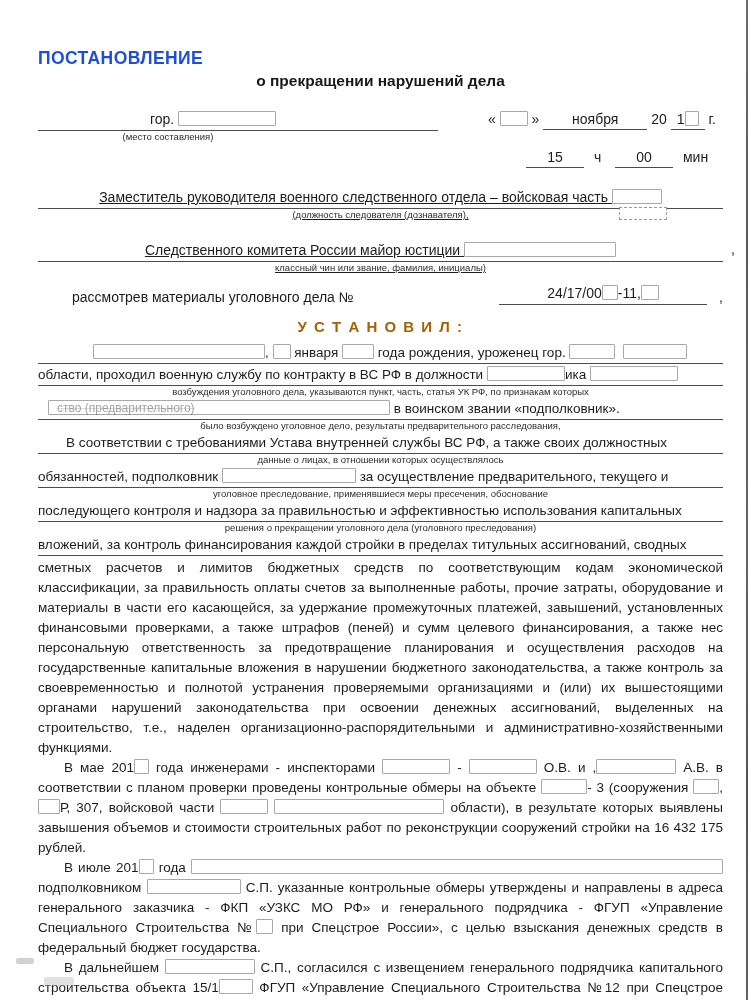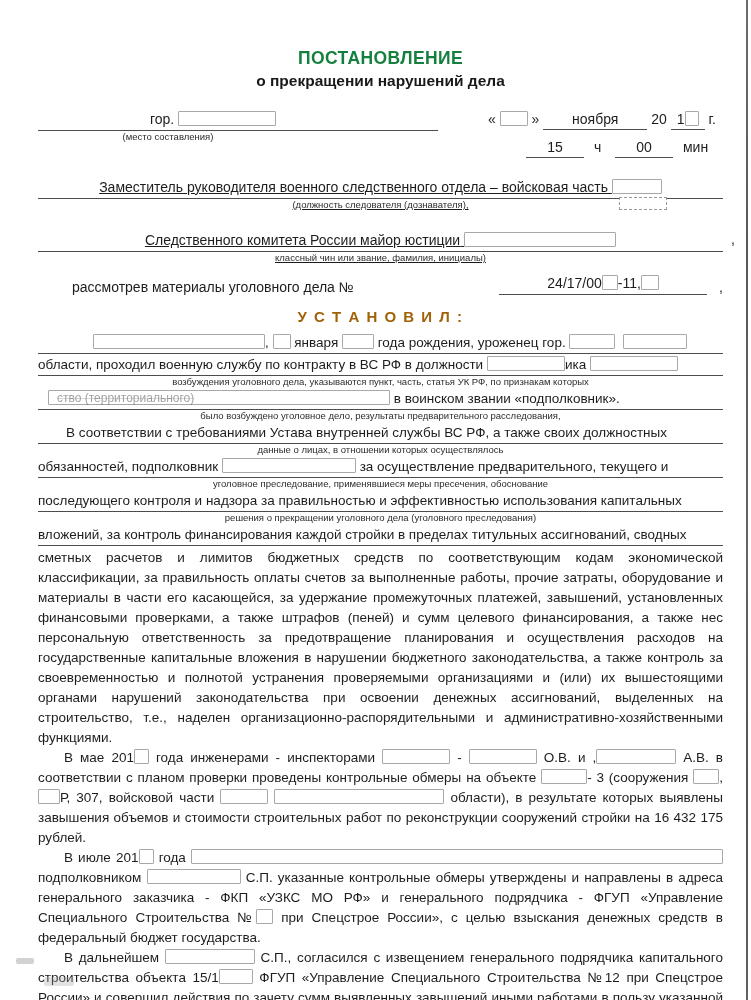--- a/index.html
+++ b/index.html
@@ -1,31 +1,31 @@
 <!DOCTYPE html>
 <html><head>
 <meta charset="utf-8">
 <style>
   html,body{margin:0;padding:0;background:#ffffff;}
   .page{position:relative;width:751px;height:1000px;background:#fff;overflow:hidden;
         font-family:"Liberation Sans",sans-serif;color:#1d1d1d;
         -webkit-font-smoothing:antialiased;}
   .content{padding:48px 28px 0 38px;width:685px;box-sizing:content-box;}
 
-  .title{text-align:center;font-weight:bold;font-size:17.5px;letter-spacing:.4px;color:#15803d;}
+  .title{font-weight:bold;font-size:17.5px;letter-spacing:.4px;color:#1d4ed8;}
   .subtitle{text-align:center;font-weight:bold;font-size:15.5px;margin-top:3px;color:#191919;}
 
   .header-row{display:flex;margin-top:18px;font-size:14px;}
   .place-block{width:400px;}
   .place-line{border-bottom:1px solid #4c4c4c;padding-left:112px;height:22px;line-height:22px;}
   .caption{font-size:9.5px;text-align:center;color:#2b2b2b;line-height:12px;}
   .place-caption{width:260px;}
   .date-block{flex:1;padding-left:50px;}
   .date-line,.time-line{white-space:nowrap;height:22px;line-height:22px;}
-  .time-line{margin-top:6px;padding-left:38px;}
+  .time-line{margin-top:16px;padding-left:38px;}
   .u{display:inline-block;border-bottom:1px solid #4c4c4c;text-align:center;line-height:20px;}
   .u.month{width:104px;}
   .u.yr{width:34px;}
   .u.hours,.u.mins{width:58px;}
   .time-label{margin:0 10px 0 6px;}
 
   .officer{position:relative;margin-top:19px;text-decoration:underline;}
   .rule-line{position:relative;border-bottom:1px solid #4c4c4c;text-align:center;font-size:14px;
              height:21px;line-height:21px;white-space:nowrap;}
   .tail{position:absolute;right:-12px;bottom:1px;border:none;}
@@ -125,21 +125,21 @@
       </span>
       <span class="case-tail">,</span>
     </div>
 
     <div class="established">У С Т А Н О В И Л :</div>
 
     <div>
         <div class="form-line"><span class="sp" style="width: 55px;"></span><span class="redact" style="width: 170px;"></span><span>, </span><span class="redact" style="width: 16px;"></span><span> января </span><span class="redact" style="width: 30px;"></span><span> года рождения, уроженец гор. </span><span class="redact" style="width: 44px;"></span><span class="sp" style="width: 8px;"></span><span class="redact" style="width: 62px;"></span></div>
         <div class="form-line"><span>области, проходил военную службу по контракту в ВС РФ в должности </span><span class="redact" style="width: 76px;"></span><span>ика </span><span class="redact" style="width: 86px;"></span></div>
         <div class="caption">возбуждения уголовного дела, указываются пункт, часть, статья УК РФ, по признакам которых</div>
-        <div class="form-line"><span class="sp" style="width: 10px;"></span><span class="redact" style="width: 340px;"><span class="ghost">ство (территориального)</span></span><span> в воинском звании «подполковник».</span></div>
+        <div class="form-line"><span class="sp" style="width: 10px;"></span><span class="redact" style="width: 340px;"><span class="ghost">ство (предварительного)</span></span><span> в воинском звании «подполковник».</span></div>
         <div class="caption">было возбуждено уголовное дело, результаты предварительного расследования,</div>
         <div class="form-line"><span class="sp" style="width: 28px;"></span><span>В соответствии с требованиями Устава внутренней службы ВС РФ, а также своих должностных</span></div>
         <div class="caption">данные о лицах, в отношении которых осуществлялось</div>
         <div class="form-line"><span>обязанностей, подполковник </span><span class="redact" style="width: 132px;"></span><span> за осуществление предварительного, текущего и</span></div>
         <div class="caption">уголовное преследование, применявшиеся меры пресечения, обоснование</div>
         <div class="form-line"><span>последующего контроля и надзора за правильностью и эффективностью использования капитальных</span></div>
         <div class="caption">решения о прекращении уголовного дела (уголовного преследования)</div>
         <div class="form-line"><span>вложений, за контроль финансирования каждой стройки в пределах титульных ассигнований, сводных</span></div>
       </div>
 

